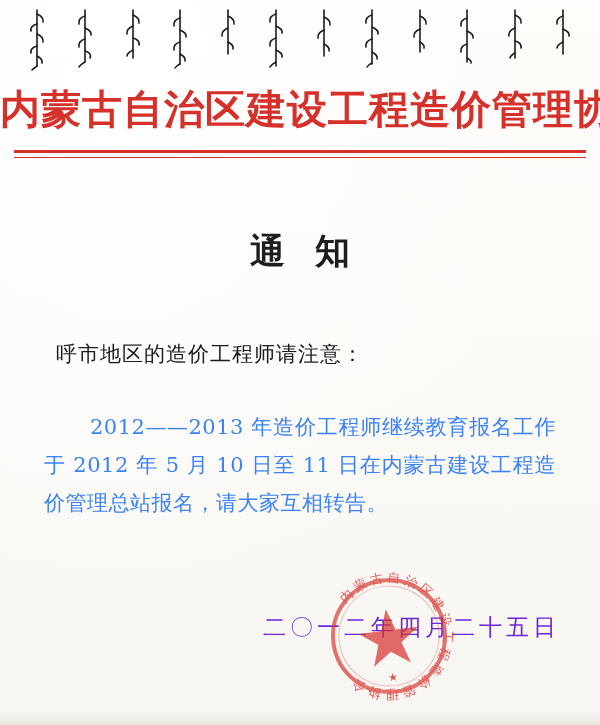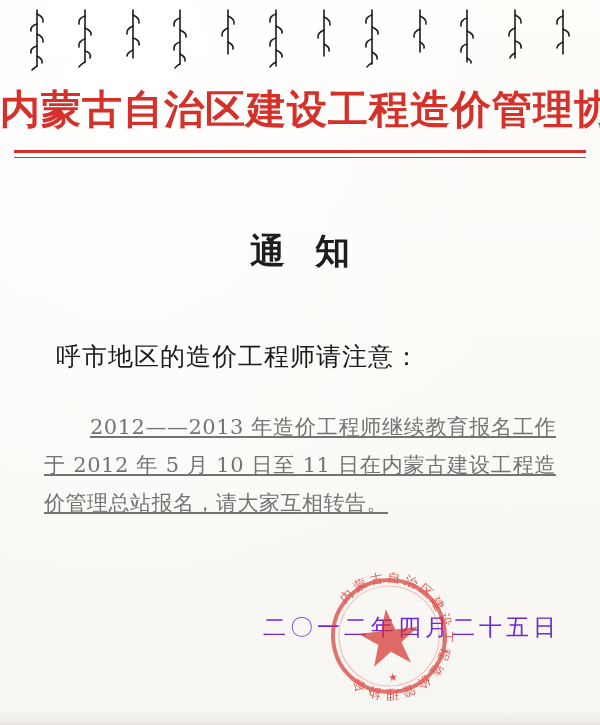--- a/index.html
+++ b/index.html
@@ -98,38 +98,37 @@
     color: #1d1d1d;
     letter-spacing: 30px;
     text-indent: 30px;
   }
 
   .salutation {
     position: absolute;
     top: 340px;
     left: 44px;
     font-family: Liberation Serif, serif;
-    font-size: 25px;
+    font-size: 21px;
     color: #1b1b1b;
     letter-spacing: 1px;
     padding-left: 12px;
   }
 
   .body-text {
     position: absolute;
     top: 408px;
     left: 44px;
     width: 512px;
     font-family: "DejaVu Serif", serif;
     font-size: 21px;
     line-height: 38px;
-    color: #737373;
+    color: #3b82f6;
     letter-spacing: 0.5px;
     text-align: justify;
-    text-decoration: underline;
   }
   .body-text .indent {
     display: inline-block;
     width: 46px;
   }
 
   .date-line {
     position: absolute;
     top: 612px;
     right: 40px;

